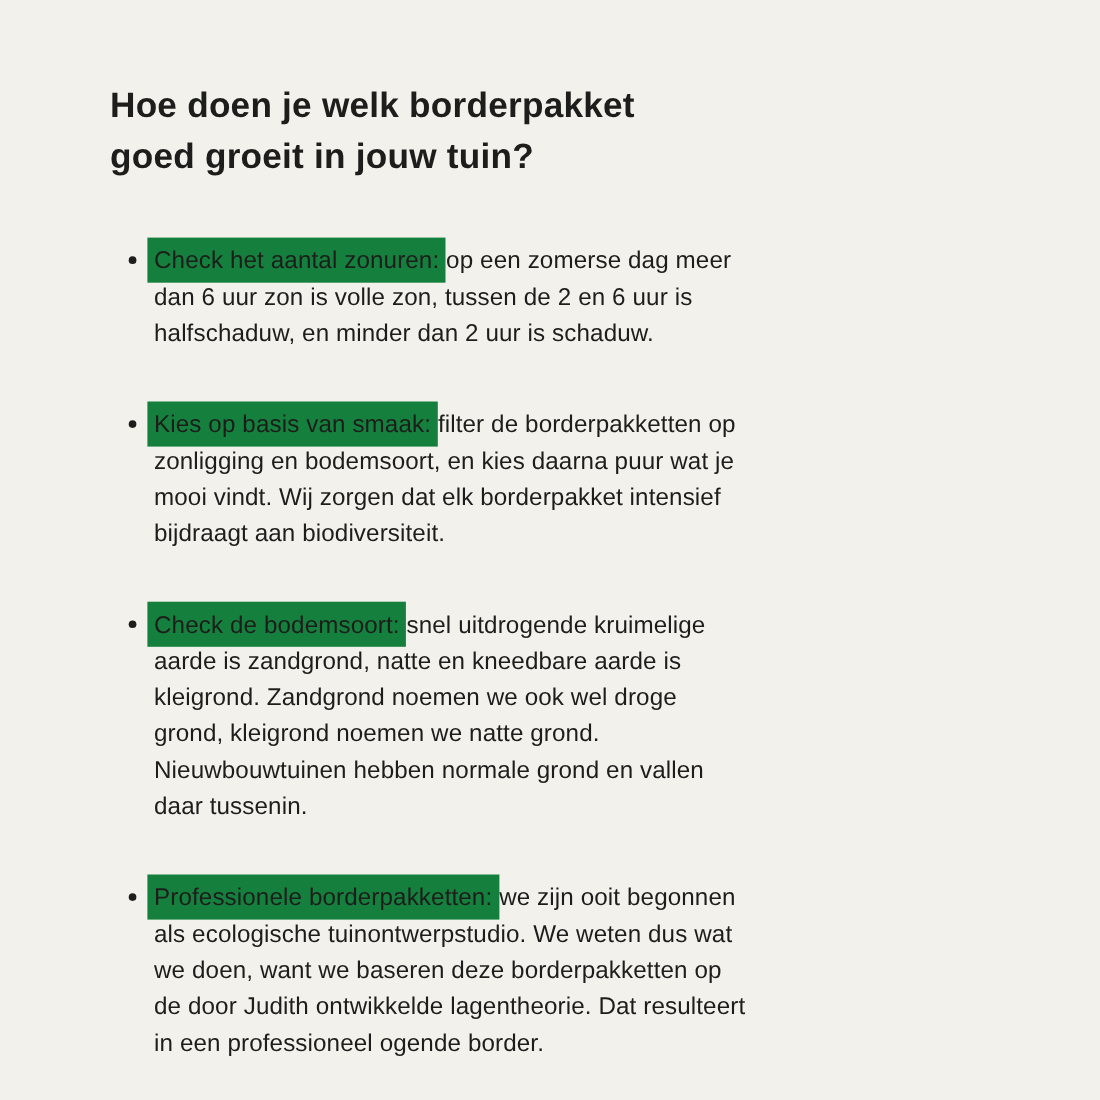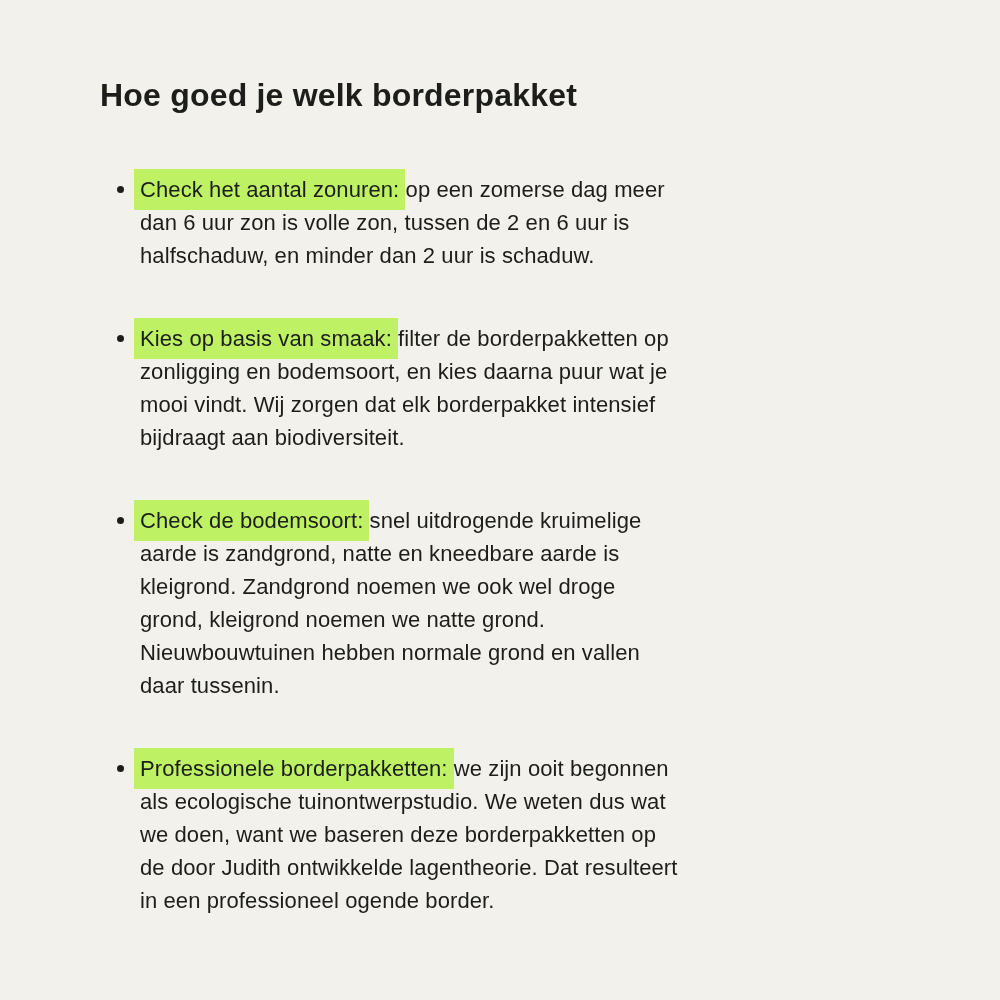--- a/index.html
+++ b/index.html
@@ -43,32 +43,33 @@
   .bullet-dot {
     position: absolute;
     left: 17px;
     top: 13px;
     width: 7px;
     height: 7px;
     border-radius: 50%;
     background: #1d1d1b;
   }
   .hl {
-    background: #bef264;
+    background: #15803d;
     padding: 8px 6px;
     margin: 0 -6px;
     box-decoration-break: clone;
     -webkit-box-decoration-break: clone;
   }
 </style>
 </head>
 <body style="background: rgb(242, 241, 236);">
 
 <div class="content">
-  <h1 class="page-title"><span>Hoe goed je welk borderpakket</span><br>
+  <h1 class="page-title"><span>Hoe doen je welk borderpakket</span><br>
+    <span>goed groeit in jouw tuin?</span>
   </h1>
 
   <ul class="bullet-list">
     <li>
       <span class="bullet-dot"></span>
       <span class="hl">Check het aantal zonuren:</span>
       <span>op een zomerse dag meer dan 6 uur zon is volle zon, tussen de 2 en 6 uur is halfschaduw, en minder dan 2 uur is schaduw.</span>
     </li>
     <li>
       <span class="bullet-dot"></span>

